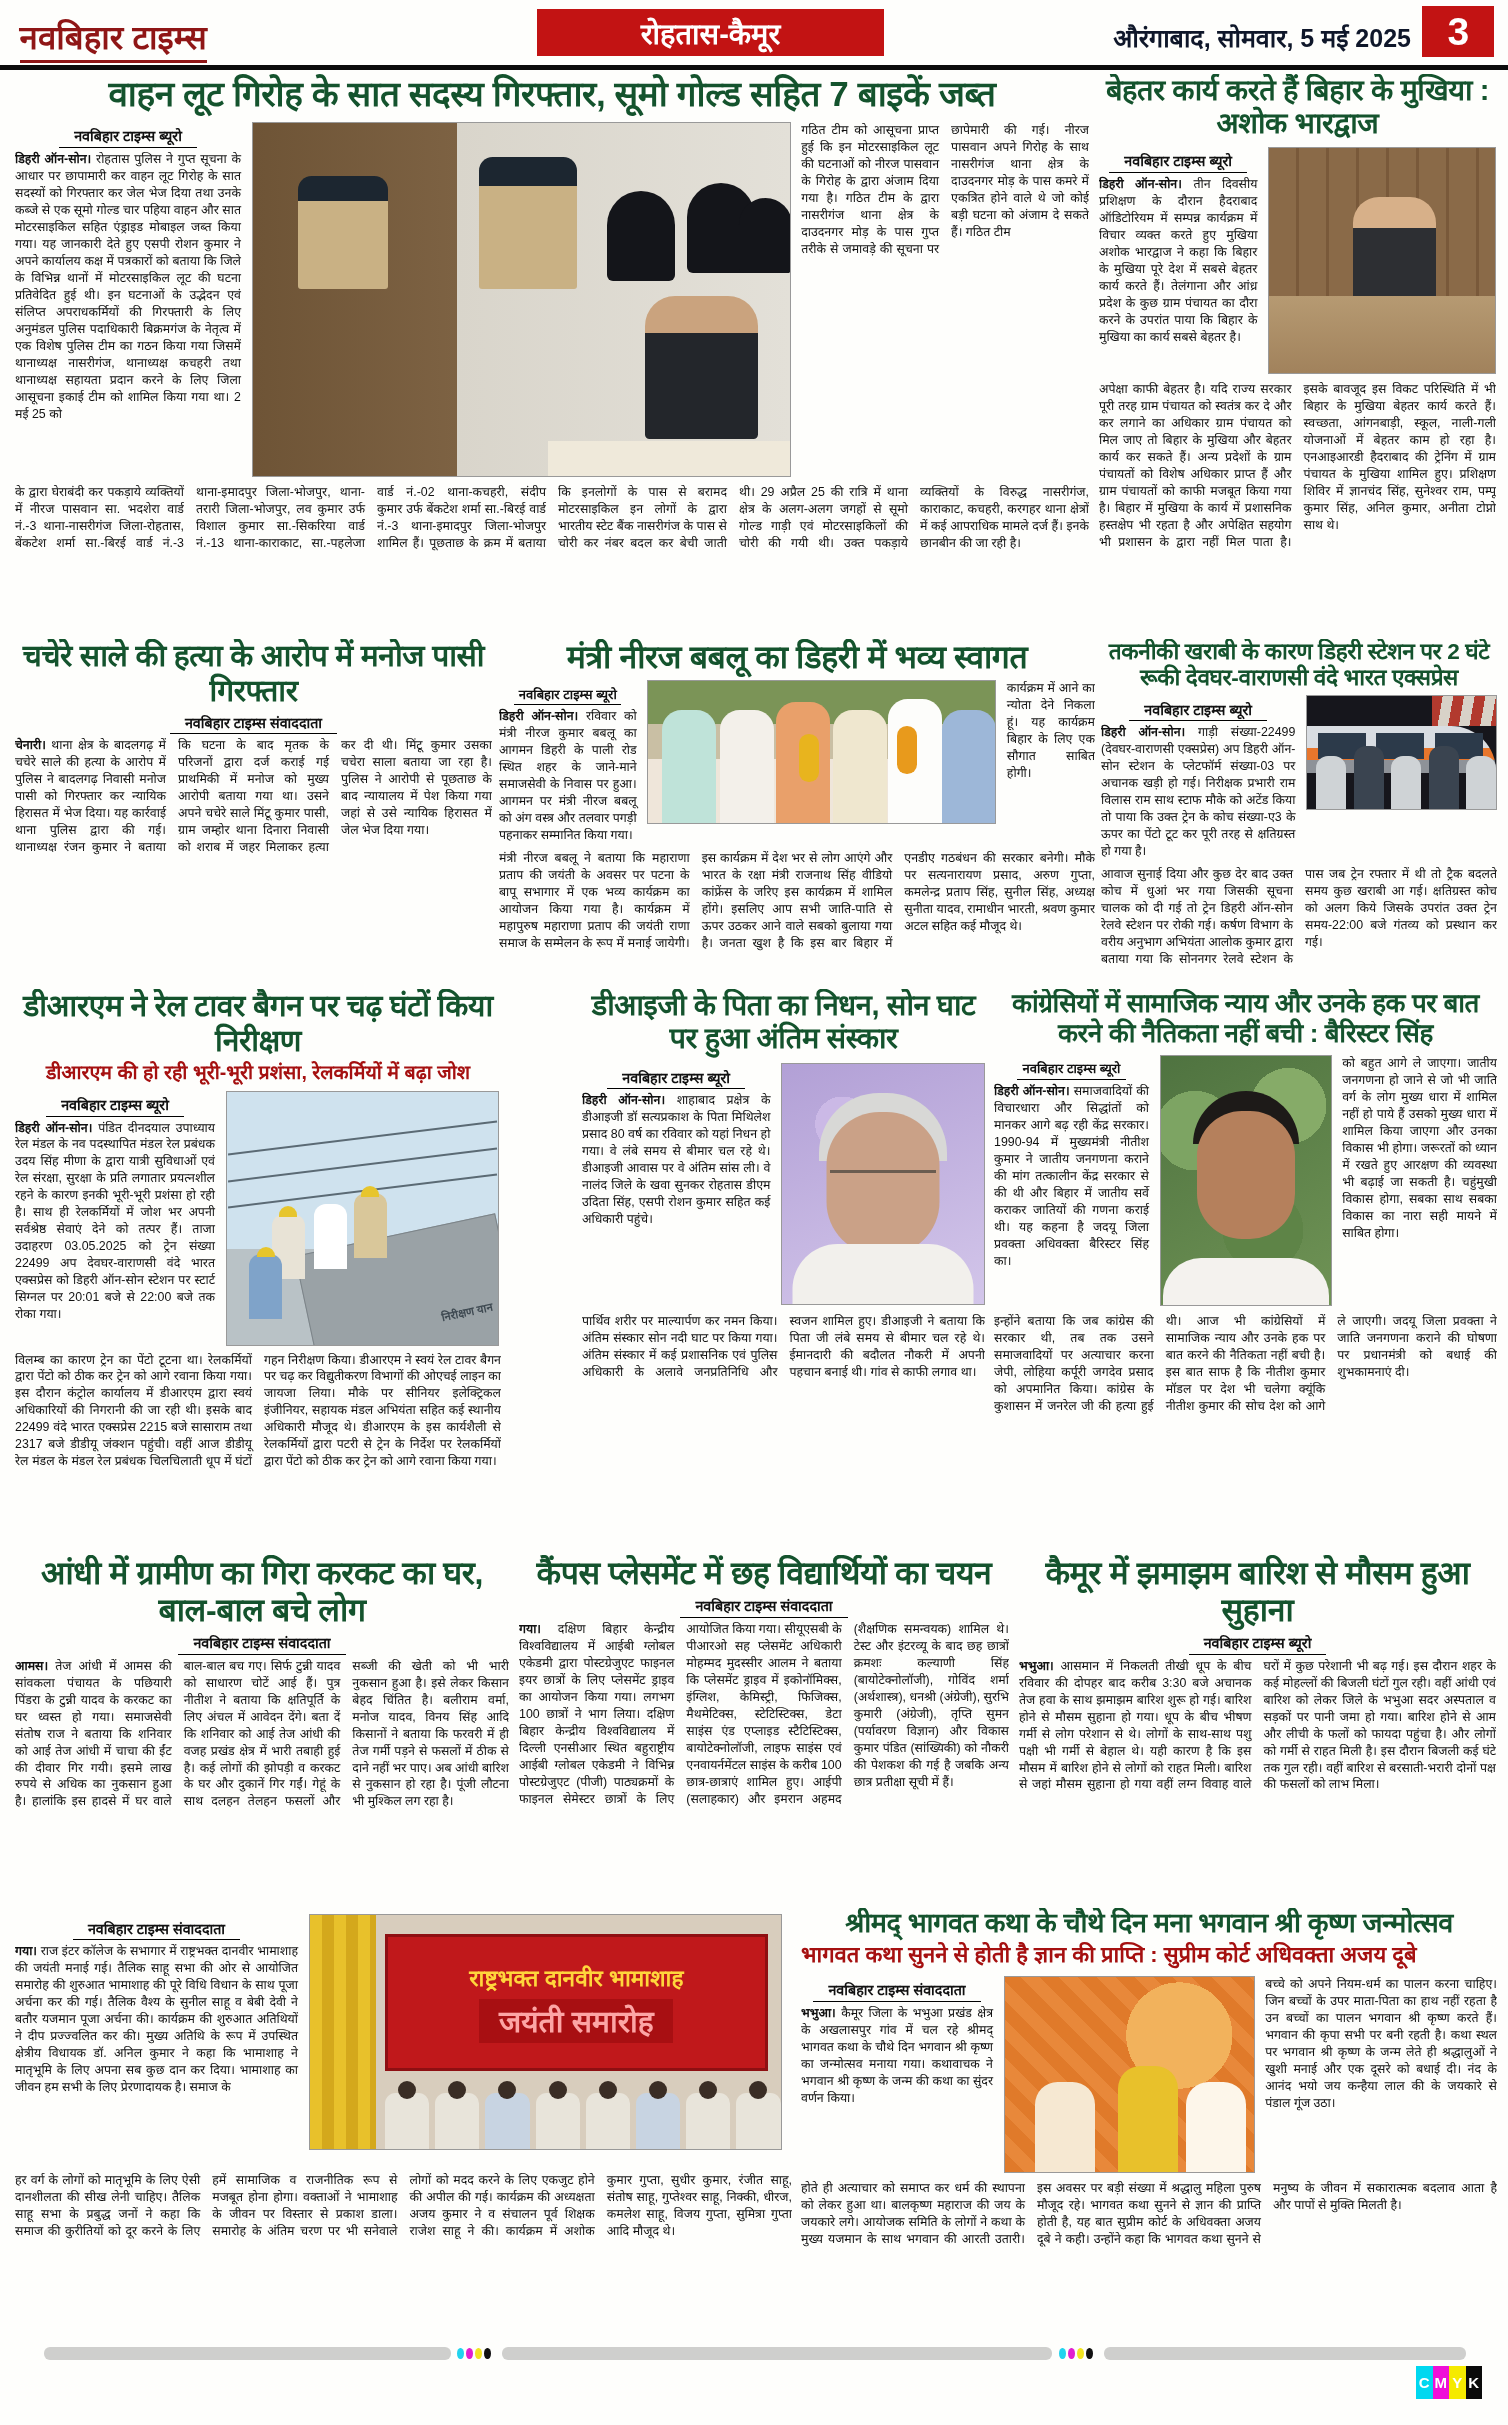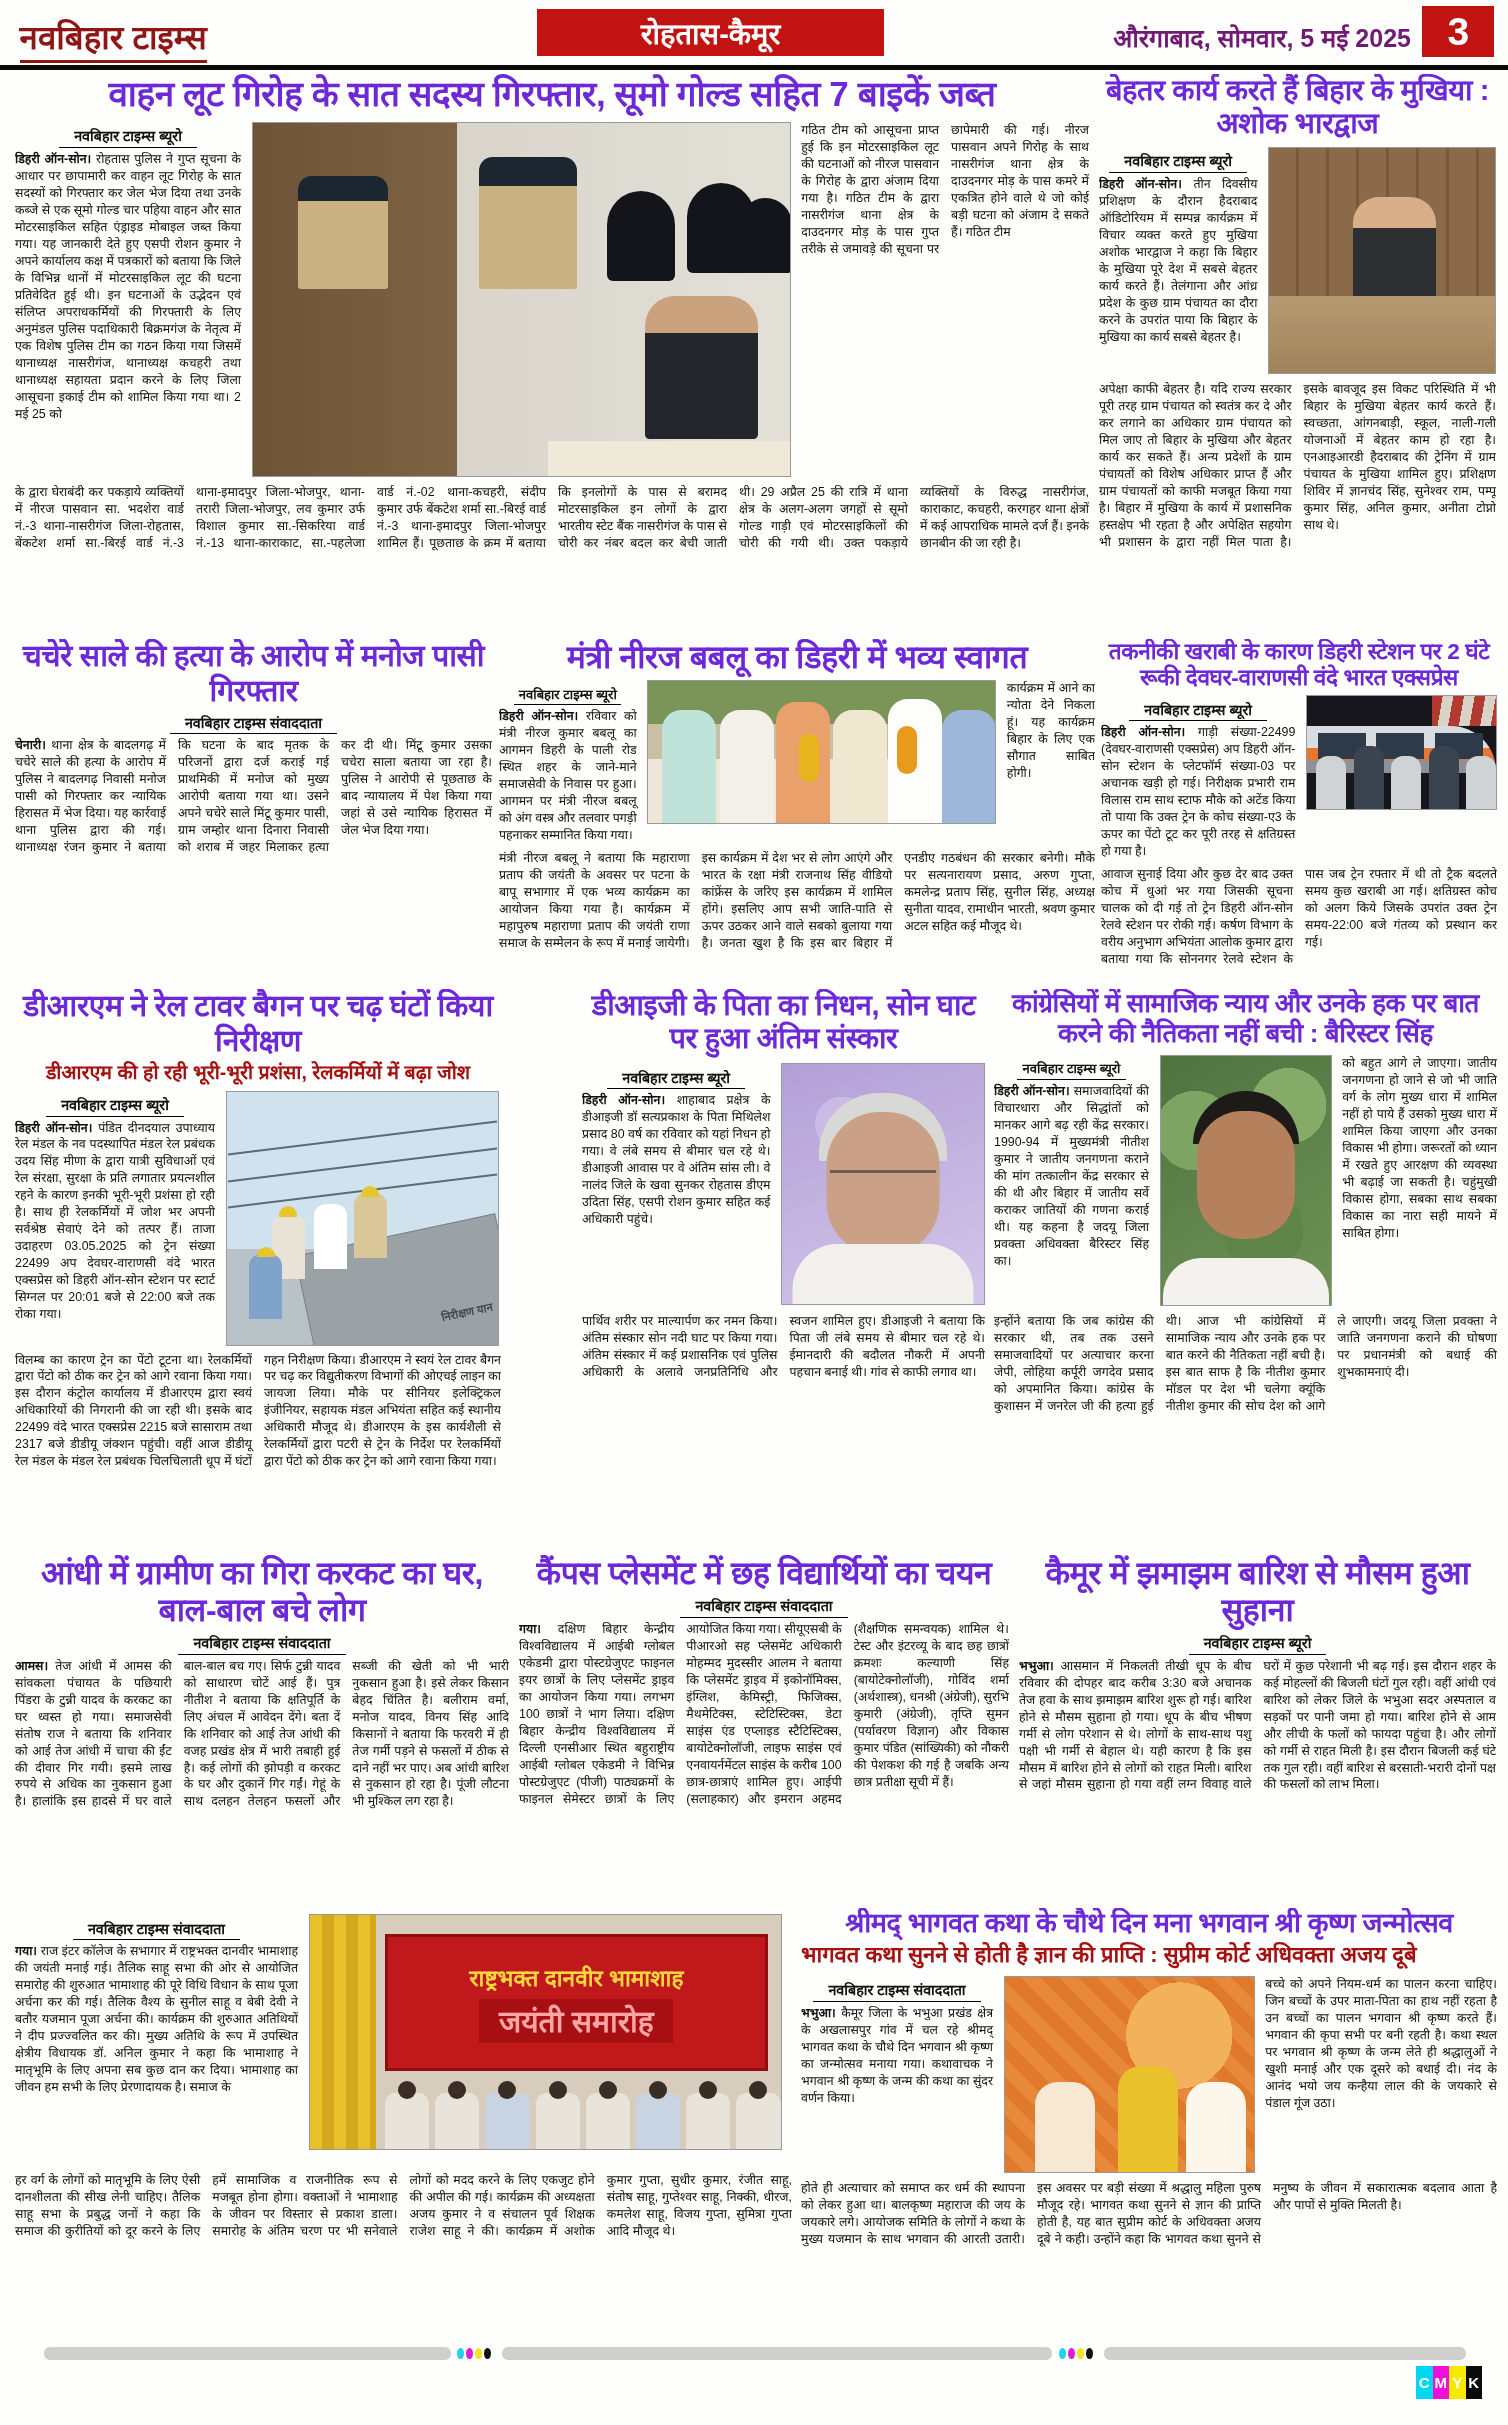--- a/index.html
+++ b/index.html
@@ -4,27 +4,27 @@
 <style>
   html,body{margin:0;padding:0;background:#e8e8e4;}
   .page{position:relative;width:1508px;height:2426px;background:#fefefc;margin:0 auto;
         font-family:"Liberation Sans","DejaVu Sans",sans-serif;color:#111;overflow:hidden;}
   
   .hdr{position:absolute;left:0;top:0;width:1508px;height:65px;}
   .masthead{position:absolute;left:19.6px;top:13.6px;font-size:33px;font-weight:800;color:#8f1616;
             border-bottom:3px solid #8f1616;padding-bottom:1.5px;}
   .section-box{position:absolute;left:537px;top:9px;width:347px;height:47px;background:#c21313;
                color:#fff;font-size:29px;font-weight:800;display:flex;align-items:center;justify-content:center;}
-  .date-line{position:absolute;right:97px;top:19.6px;font-size:25px;font-weight:800;color:#701a75;}
+  .date-line{position:absolute;right:97px;top:19.6px;font-size:25px;font-weight:800;color:#0f172a;}
   .pagenum{position:absolute;right:13.6px;top:6px;width:72px;height:51px;background:#c21313;color:#fff;
            font-size:39px;font-weight:800;display:flex;align-items:center;justify-content:center;}
   .hdr-rule{position:absolute;left:0;top:65px;width:1508px;height:5.3px;background:#0c0c0c;}
   
   .article{position:absolute;overflow:hidden;}
-  .headline{font-weight:800;color:#6d28d9;text-align:center;line-height:1.15;letter-spacing:-0.4px;}
+  .headline{font-weight:800;color:#14532d;text-align:center;line-height:1.15;letter-spacing:-0.4px;}
   .subhead{font-weight:800;color:#a51010;text-align:center;line-height:1.2;margin-top:3px;}
   .byline-wrap{text-align:center;margin:4.5px 0 3px;}
   .byline{display:inline-block;font-weight:800;font-size:14.3px;border-bottom:1.5px solid #000;padding:0 15px 1.5px;}
   .body{font-size:12.4px;line-height:1.37;text-align:justify;}
   .dateline{font-weight:800;}
   .cols2{column-count:2;column-gap:12px;}
   .cols3{column-count:3;column-gap:12px;}
   .cols4{column-count:4;column-gap:12px;}
   .cols6{column-count:6;column-gap:12px;}
   .row{display:flex;gap:10.6px;align-items:flex-start;}

